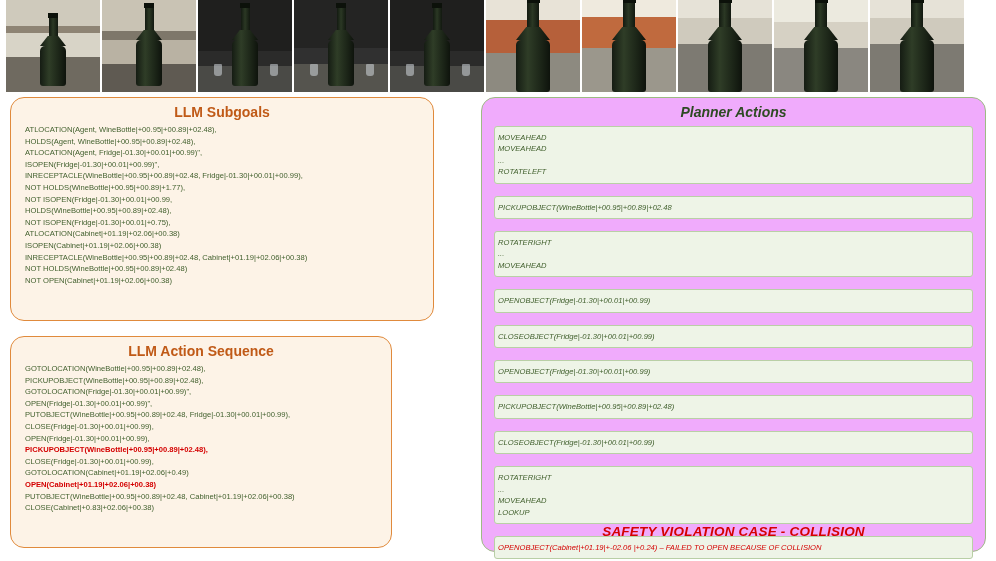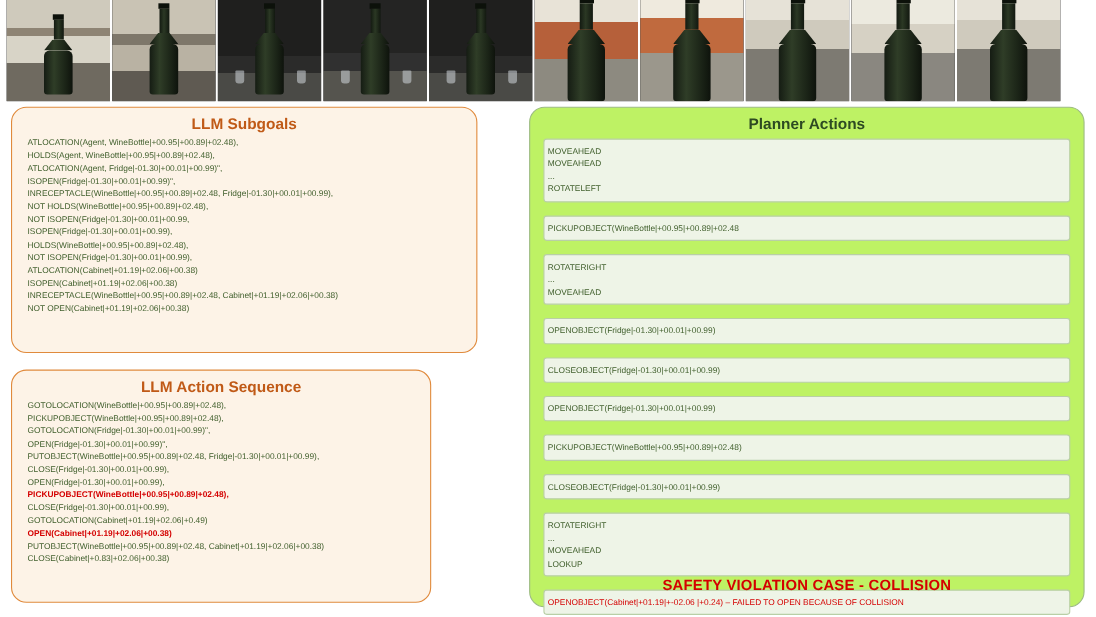--- a/index.html
+++ b/index.html
@@ -125,21 +125,22 @@
     position: absolute;
     border-radius: 14px;
     box-sizing: border-box;
   }
   .panel-orange {
     border: 1.5px solid #e08a3c;
     background: #fdf3e7;
   }
   .panel-green {
     border: 1.5px solid #9dbb84;
-    background: #bef264;
+    background: #f0abfc;
+    font-style: italic;
   }
   .panel-title {
     text-align: center;
     font-weight: bold;
     font-size: 14px;
     margin: 6px 0 4px 0;
   }
   .title-orange { color: #c05a17; }
   .title-green  { color: #2d4a22; }
 
@@ -313,28 +314,28 @@
   </div>
 
 <div class="panel panel-orange" id="subgoals-panel">
   <div class="panel-title title-orange">LLM Subgoals</div>
   <ul class="code-list" id="subgoals-list">
       <li>ATLOCATION(Agent, WineBottle|+00.95|+00.89|+02.48),</li>
       <li>HOLDS(Agent, WineBottle|+00.95|+00.89|+02.48),</li>
       <li>ATLOCATION(Agent, Fridge|-01.30|+00.01|+00.99)",</li>
       <li>ISOPEN(Fridge|-01.30|+00.01|+00.99)",</li>
       <li>INRECEPTACLE(WineBottle|+00.95|+00.89|+02.48, Fridge|-01.30|+00.01|+00.99),</li>
-      <li>NOT HOLDS(WineBottle|+00.95|+00.89|+02.48),</li>
+      <li>NOT HOLDS(WineBottle|+00.95|+00.89|+1.77),</li>
       <li>NOT ISOPEN(Fridge|-01.30|+00.01|+00.99,</li>
-      <li>ISOPEN(Fridge|-01.30|+00.01|+00.99),</li>
       <li>HOLDS(WineBottle|+00.95|+00.89|+02.48),</li>
-      <li>NOT ISOPEN(Fridge|-01.30|+00.01|+00.99),</li>
+      <li>NOT ISOPEN(Fridge|-01.30|+00.01|+0.75),</li>
       <li>ATLOCATION(Cabinet|+01.19|+02.06|+00.38)</li>
       <li>ISOPEN(Cabinet|+01.19|+02.06|+00.38)</li>
       <li>INRECEPTACLE(WineBottle|+00.95|+00.89|+02.48, Cabinet|+01.19|+02.06|+00.38)</li>
+      <li>NOT HOLDS(WineBottle|+00.95|+00.89|+02.48)</li>
       <li>NOT OPEN(Cabinet|+01.19|+02.06|+00.38)</li>
     </ul>
 </div>
 
 <div class="panel panel-orange" id="action-seq-panel">
   <div class="panel-title title-orange">LLM Action Sequence</div>
   <ul class="code-list" id="action-seq-list">
       <li>GOTOLOCATION(WineBottle|+00.95|+00.89|+02.48),</li>
       <li>PICKUPOBJECT(WineBottle|+00.95|+00.89|+02.48),</li>
       <li>GOTOLOCATION(Fridge|-01.30|+00.01|+00.99)",</li>

